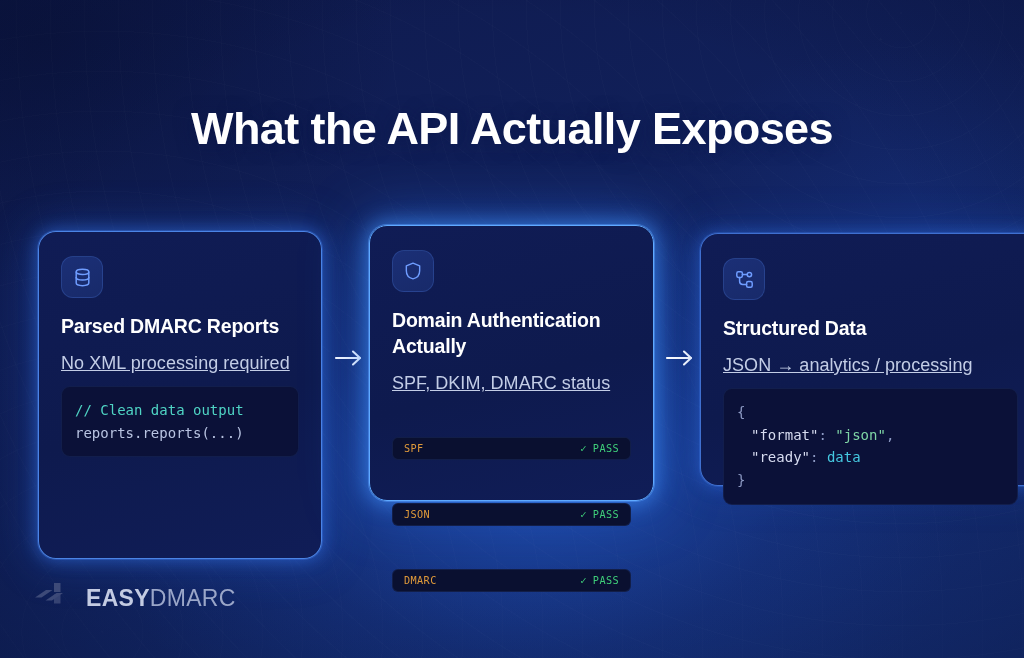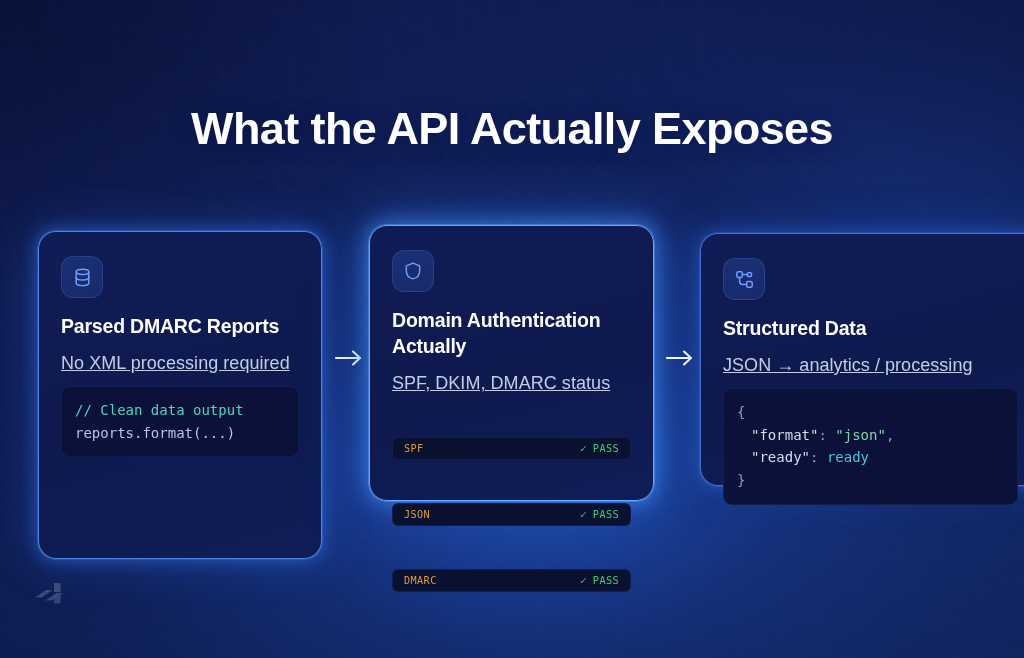--- a/index.html
+++ b/index.html
@@ -218,21 +218,21 @@
           <svg width="21" height="21" viewBox="0 0 24 24" fill="none" stroke="#6f9dff" stroke-width="1.7" stroke-linecap="round" stroke-linejoin="round">
             <ellipse cx="12" cy="5.6" rx="7.2" ry="2.9"></ellipse>
             <path d="M4.8 5.6v12.8c0 1.6 3.2 2.9 7.2 2.9s7.2-1.3 7.2-2.9V5.6"></path>
             <path d="M4.8 12c0 1.6 3.2 2.9 7.2 2.9s7.2-1.3 7.2-2.9"></path>
           </svg>
         </div>
         <div class="card-title">Parsed DMARC Reports</div>
         <div class="card-sub">No XML processing required</div>
         <div class="code">
           <div class="comment">// Clean data output</div>
-          <div>reports.format(...)</div>
+          <div>reports.reports(...)</div>
         </div>
       </div>
     </div>
 
     <div class="arrow arrow-1">
       <svg width="30" height="20" viewBox="0 0 30 20" fill="none" stroke="#ffffff" stroke-width="2.1" stroke-linecap="round" stroke-linejoin="round">
         <path d="M2 10h24"></path>
           <path d="M19 3.5L26 10l-7 6.5"></path>
       </svg>
     </div>
@@ -295,33 +295,34 @@
           </svg>
         </div>
         <div class="card-title">Structured Data</div>
         <div class="card-sub">JSON → analytics / processing</div>
         <div class="code">
           <div><span class="punct">{</span></div>
           <div style="padding-left:14px;">
             <span class="key">"format"</span><span class="punct">: </span><span class="str">"json"</span><span class="punct">,</span>
           </div>
           <div style="padding-left:14px;">
-            <span class="key">"ready"</span><span class="punct">: </span><span class="bool">ready</span>
+            <span class="key">"ready"</span><span class="punct">: </span><span class="bool">data</span>
           </div>
           <div><span class="punct">}</span></div>
         </div>
       </div>
     </div>
 
   </div>
 
   <div class="logo">
     <span>
       <svg width="40" height="32" viewBox="0 0 40 32" fill="#3d4a78">
         <path d="M2 17.5 L13 10 L19.5 10 L8.5 17.5 Z"></path>
         <path d="M12.5 20.5 L23.5 13 L30 13 L19 20.5 Z"></path>
         <path d="M21 3 L27.5 3 L27.5 12 L21 12 Z"></path>
         <path d="M21 14.5 L27.5 14.5 L27.5 23.5 L21 23.5 Z" opacity="0.85"></path>
       </svg>
     </span>
+    <span class="logo-text"><b>EASY</b><span>DMARC</span></span>
   </div>
 
 </div>
 
 </body></html>

